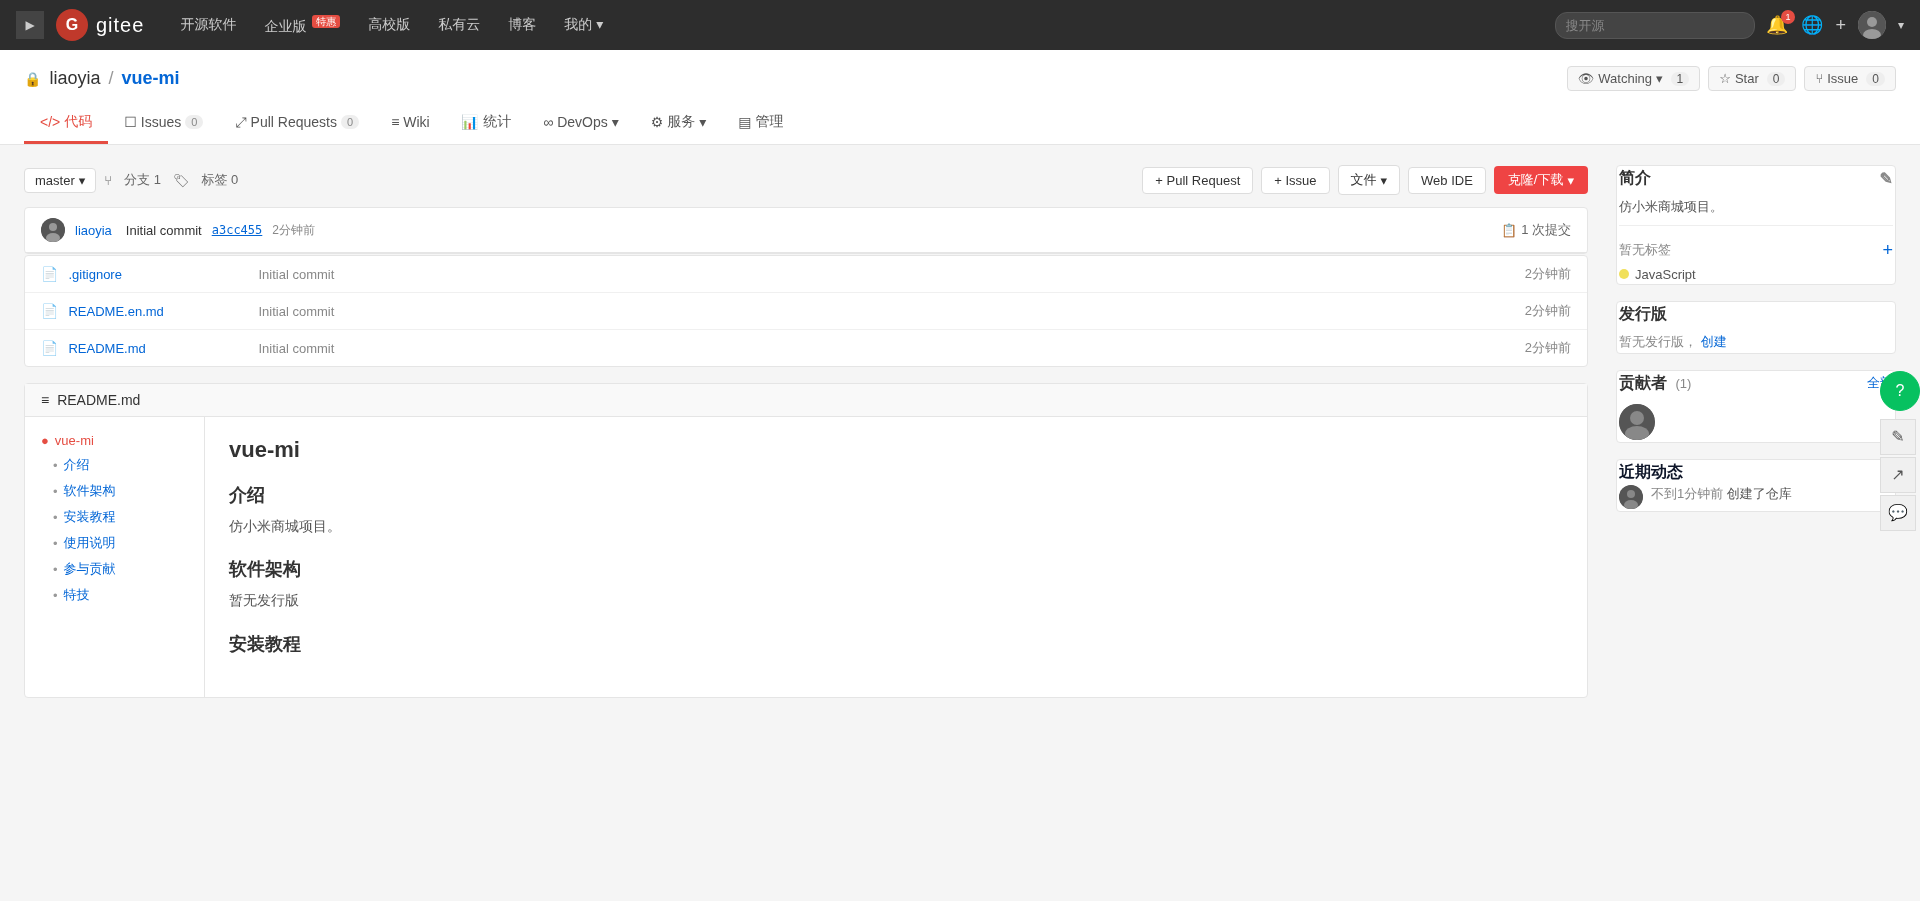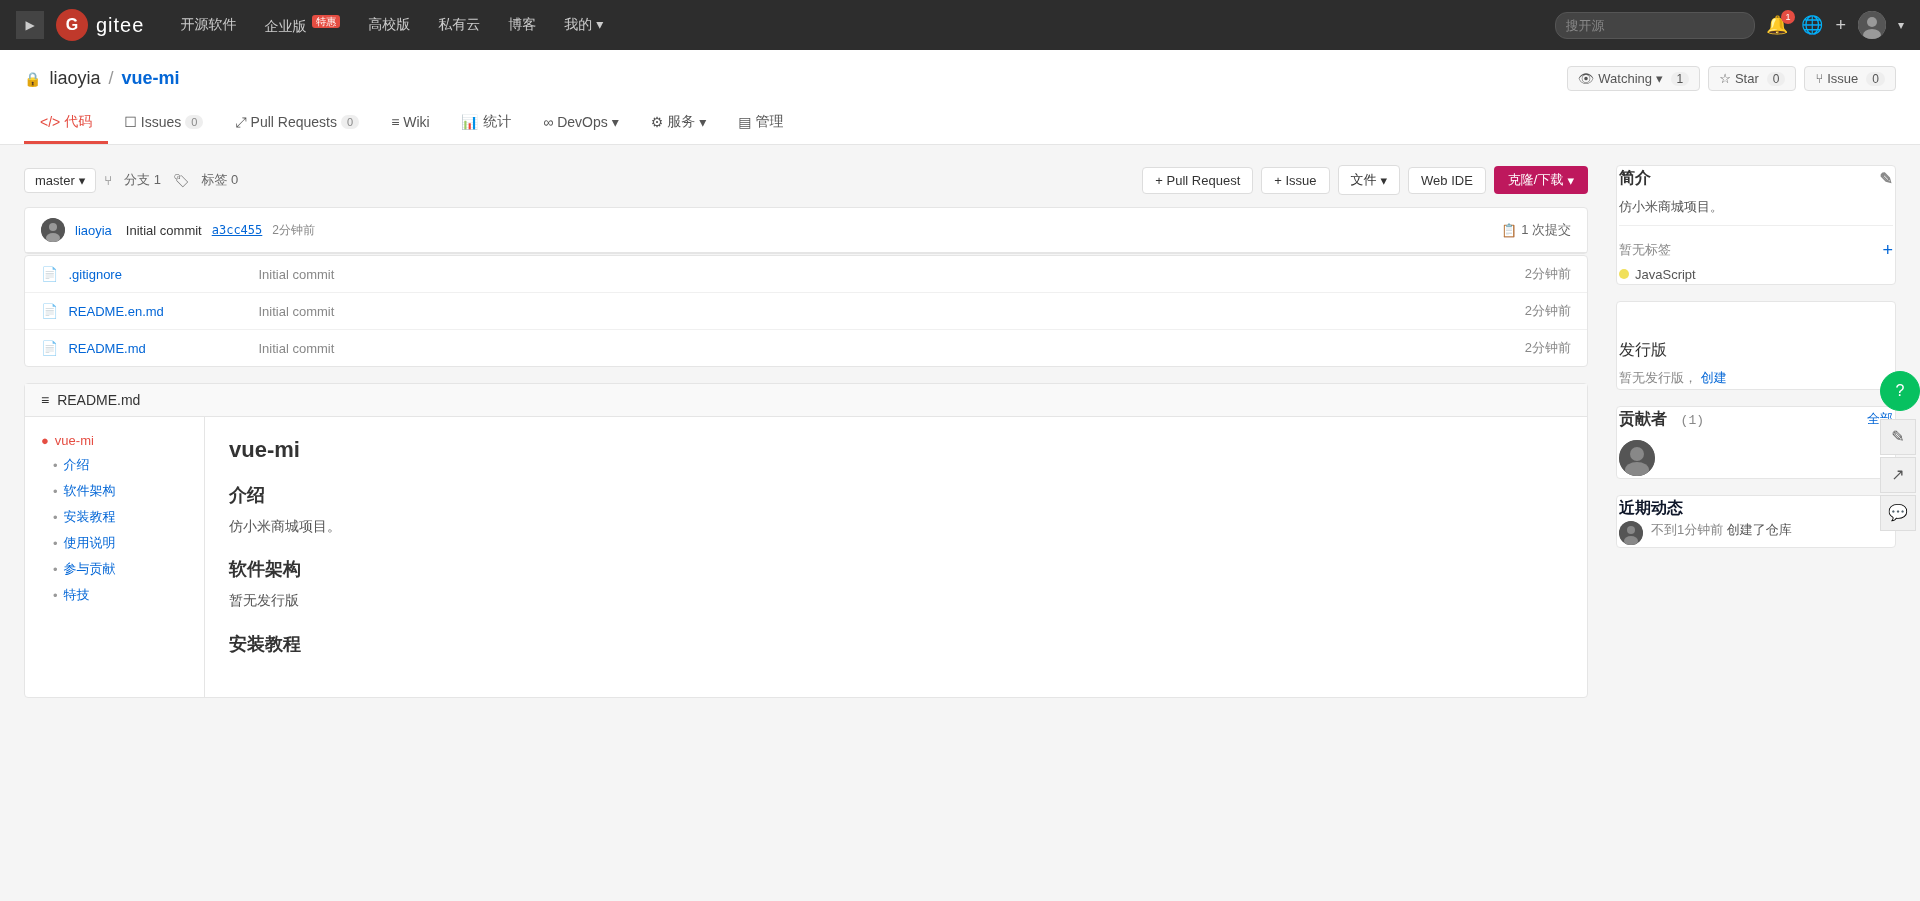--- a/index.html
+++ b/index.html
@@ -43,21 +43,21 @@
     .content-left { flex: 1; min-width: 0; }
     .content-right { width: 280px; margin-left: 24px; flex-shrink: 0; }
 
     
     .branch-bar { display: flex; align-items: center; gap: 8px; margin-bottom: 12px; flex-wrap: wrap; }
     .branch-select { border: 1px solid #ddd; border-radius: 4px; padding: 4px 10px; background: white; cursor: pointer; display: flex; align-items: center; gap: 4px; font-size: 13px; color: #333; }
     .branch-info { display: flex; align-items: center; gap: 12px; color: #666; font-size: 13px; flex: 1; }
     .branch-buttons { display: flex; align-items: center; gap: 8px; margin-left: auto; }
     .btn-outline { border: 1px solid #ddd; border-radius: 4px; padding: 5px 12px; background: white; cursor: pointer; font-size: 13px; color: #333; display: flex; align-items: center; gap: 4px; }
     .btn-webide { border: 1px solid #ddd; border-radius: 4px; padding: 5px 12px; background: white; cursor: pointer; font-size: 13px; color: #333; }
-    .btn-clone { background: #be185d; color: white; border: none; border-radius: 4px; padding: 5px 14px; cursor: pointer; font-size: 13px; display: flex; align-items: center; gap: 4px; }
+    .btn-clone { background: #ef4444; color: white; border: none; border-radius: 4px; padding: 5px 14px; cursor: pointer; font-size: 13px; display: flex; align-items: center; gap: 4px; }
 
     
     .commit-info { border: 1px solid #e5e5e5; border-radius: 4px; background: white; margin-bottom: 1px; }
     .commit-row { padding: 10px 16px; display: flex; align-items: center; gap: 10px; border-bottom: 1px solid #e5e5e5; }
     .commit-avatar { width: 24px; height: 24px; border-radius: 50%; background: #666; overflow: hidden; display: flex; align-items: center; justify-content: center; flex-shrink: 0; }
     .commit-user { color: #0366d6; font-weight: 500; font-size: 13px; text-decoration: none; }
     .commit-msg { color: #333; font-size: 13px; margin-left: 4px; }
     .commit-hash { color: #0366d6; font-size: 12px; font-family: monospace; }
     .commit-time { color: #888; font-size: 12px; }
     .commit-count-wrap { margin-left: auto; display: flex; align-items: center; gap: 4px; color: #666; font-size: 13px; }
@@ -87,25 +87,25 @@
     .readme-content h2 { font-size: 18px; font-weight: bold; margin-bottom: 8px; margin-top: 20px; color: #333; }
     .readme-content p { color: #555; font-size: 14px; line-height: 1.6; margin-bottom: 12px; }
 
     
     .sidebar-section { background: white; border: 1px solid #e5e5e5; border-radius: 4px; padding: 2px; margin-bottom: 16px; }
     .sidebar-section-title { font-size: 16px; font-weight: 600; color: #333; margin-bottom: 8px; display: flex; align-items: center; justify-content: space-between; }
     .sidebar-desc { color: #555; font-size: 13px; line-height: 1.5; }
     .sidebar-tags { color: #888; font-size: 13px; margin-bottom: 6px; display: flex; align-items: center; justify-content: space-between; margin-top: 14px; }
     .sidebar-lang { display: flex; align-items: center; gap: 6px; font-size: 13px; color: #555; }
     .lang-dot { width: 10px; height: 10px; border-radius: 50%; background: #f1e05a; display: inline-block; }
-    .sidebar-release-title { font-size: 16px; font-weight: 400; color: #333; margin-bottom: 8px; margin-top: 36px; }
+    .sidebar-release-title { font-size: 16px; font-weight: 700; color: #333; margin-bottom: 8px; }
     .sidebar-release-empty { color: #888; font-size: 13px; }
     .sidebar-create-link { color: #0366d6; text-decoration: none; }
     .sidebar-contrib-header { display: flex; align-items: center; justify-content: space-between; margin-bottom: 10px; }
-    .sidebar-contrib-title { font-size: 16px; font-weight: 600; color: #333; font-family: Liberation Mono, monospace; }
+    .sidebar-contrib-title { font-size: 16px; font-weight: 600; color: #333; }
     .sidebar-all-link { color: #0366d6; font-size: 13px; text-decoration: none; }
     .contrib-avatar { width: 36px; height: 36px; border-radius: 50%; background: #666; overflow: hidden; display: flex; align-items: center; justify-content: center; }
     .sidebar-activity-title { font-size: 16px; font-weight: 600; color: #0f172a; margin-bottom: 2px; }
     .activity-item { display: flex; align-items: flex-start; gap: 8px; }
     .activity-text { font-size: 13px; color: #555; }
     .activity-text .time { color: #888; }
 
     
     .float-buttons { position: fixed; right: 0; top: 50%; transform: translateY(-50%); display: flex; flex-direction: column; gap: 2px; z-index: 100; }
     .float-btn { width: 36px; height: 36px; background: #f0f0f0; border: 1px solid #ddd; display: flex; align-items: center; justify-content: center; cursor: pointer; color: #555; font-size: 16px; }

